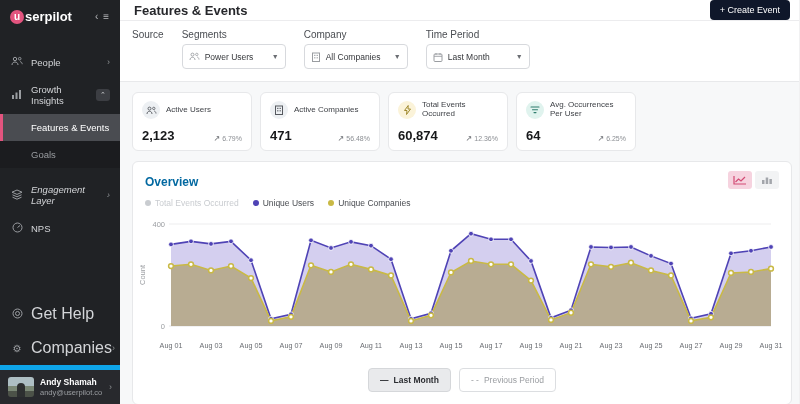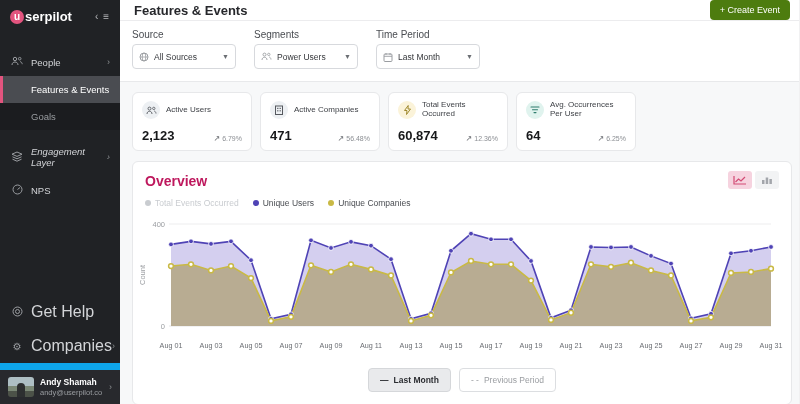--- a/index.html
+++ b/index.html
@@ -22,36 +22,36 @@
   .nav-item .lbl { flex:1; }
   .nav-item .chev { color:#8e9194; font-size:9px; }
   .chev-box { background:#3c3e43; border-radius:3px; width:14px; height:12px;
     display:inline-flex; align-items:center; justify-content:center; font-size:7px; color:#cfd1d4; }
   .subgroup { background:#1b1c1f; }
   .subitem { padding:8px 10px 8px 31px; color:#9a9da1; font-size:9.5px; cursor:pointer; position:relative; }
   .subitem.active { background:#4a4c51; color:#fff; }
   .subitem.active::before { content:""; position:absolute; left:0; top:0; bottom:0; width:3px; background:#e2547e; }
   .sidebar-bottom { margin-top:auto; }
   .user-row { display:flex; align-items:center; gap:6px; background:#28292d;
-    border-top:7px solid #0ea5e9; padding:7px 8px; cursor:pointer; }
+    border-top:5px solid #0ea5e9; padding:7px 8px; cursor:pointer; }
   .avatar { width:26px; height:20px; border-radius:3px; flex-shrink:0;
     background:linear-gradient(180deg,#aebfc4 0 45%,#7b8876 45% 70%,#4c5248 70% 100%);
     position:relative; overflow:hidden; }
   .avatar::after { content:""; position:absolute; left:9px; top:6px; width:8px; height:14px;
     background:#2d2f30; border-radius:4px 4px 0 0; }
   .user-meta { flex:1; line-height:1.25; }
   .user-name { color:#fff; font-size:8.5px; font-weight:bold; }
   .user-email { color:#9a9da1; font-size:7.5px; }
 
   
   .main { flex:1; display:flex; flex-direction:column; background:#f7f8f9; position:relative; }
   .topbar { background:#fff; border-bottom:1px solid #ececee; height:34px;
     display:flex; align-items:center; justify-content:space-between; padding:0 16px 0 14px; }
   .page-title { font-size:13px; font-weight:bold; color:#26272b; }
-  .create-btn { background:#4d7c0f; color:#fff; border:none; border-radius:4px;
+  .create-btn { background:#0f172a; color:#fff; border:none; border-radius:4px;
     font-size:9px; padding:5px 10px; cursor:pointer; font-family:inherit; }
   .filters { background:#fff; border-bottom:1px solid #e8e9eb; padding:8px 14px 12px 12px;
     display:flex; gap:18px; }
   .filter .flabel { font-size:10px; color:#4a4d52; margin-bottom:4px; }
   .fcontrol { width:104px; height:25px; border:1px solid #d7d9dd; border-radius:4px; background:#fff;
     display:flex; align-items:center; padding:0 6px; font-size:8.5px; color:#35373b; cursor:pointer; }
   .fcontrol .fico { color:#9a9da1; margin-right:5px; font-size:9px; display:inline-flex; }
   .fcontrol .fval { flex:1; }
   .fcontrol .fcaret { color:#6b6e73; font-size:7px; }
 
@@ -63,21 +63,21 @@
     align-items:center; justify-content:center; font-size:8px; color:#55585e; flex-shrink:0; }
   .stat-label { font-size:8px; color:#3c3f44; line-height:1.1; }
   .stat-foot { display:flex; align-items:flex-end; justify-content:space-between; margin-top:9px; }
   .stat-value { font-size:13px; font-weight:bold; color:#17181a; }
   .stat-change { font-size:7px; color:#8b8e93; }
   .stat-change .arrow { font-size:8px; color:#6b6e73; margin-right:2px; }
 
   .overview-card { background:#fff; border:1px solid #e7e8ea; border-radius:6px;
     margin:10px 14px 0 12px; position:relative; }
   .ov-header { padding:10px 12px 2px 12px; }
-  .ov-title { font-size:14px; font-weight:bold; color:#be185d; }
+  .ov-title { font-size:12px; font-weight:bold; color:#0369a1; }
   .chart-toggles { position:absolute; right:12px; top:9px; display:flex; gap:3px; }
   .toggle-btn { width:24px; height:18px; border-radius:3px; border:none;
     display:inline-flex; align-items:center; justify-content:center; cursor:pointer; }
   .toggle-btn.active { background:#f6d3df; }
   .toggle-btn.inactive { background:#f2f3f4; }
   .legend { display:flex; gap:14px; padding:6px 12px 2px 12px; align-items:center; }
   .legend-item { display:flex; align-items:center; gap:4px; font-size:8.5px; color:#4a4d52; cursor:pointer; }
   .legend-item .dot { width:6px; height:6px; border-radius:50%; }
   .legend-item.disabled { color:#c9ccd0; }
   .chart-wrap { padding:2px 8px 0 4px; }
@@ -109,20 +109,31 @@
           <svg width="12" height="10" viewBox="0 0 12 10">
               <circle cx="4" cy="3" r="1.7" fill="none" stroke="#9a9da1" stroke-width="1"></circle>
               <path d="M1 9c0-2 1.4-3 3-3s3 1 3 3" fill="none" stroke="#9a9da1" stroke-width="1"></path>
               <circle cx="8.7" cy="2.7" r="1.3" fill="none" stroke="#9a9da1" stroke-width="0.9"></circle>
               <path d="M9 5.6c1.3.2 2.2 1.2 2.2 2.6" fill="none" stroke="#9a9da1" stroke-width="0.9"></path>
             </svg>
         </span>
         <span class="lbl">People</span>
         <span class="chev">›</span>
       </div>
+      <div class="nav-item">
+        <span class="ico">
+          <svg width="12" height="10" viewBox="0 0 12 10">
+              <rect x="1" y="6" width="2" height="4" fill="#9a9da1"></rect>
+              <rect x="4.5" y="3.5" width="2" height="6.5" fill="#9a9da1"></rect>
+              <rect x="8" y="1" width="2" height="9" fill="#9a9da1"></rect>
+            </svg>
+        </span>
+        <span class="lbl">Growth Insights</span>
+        <span class="chev-box">⌃</span>
+      </div>
       <div class="subgroup">
         <div class="subitem active">Features &amp; Events</div>
         <div class="subitem">Goals</div>
       </div>
       <div class="nav-item" style="margin-top:8px;font-style:italic;">
         <span class="ico">
           <svg width="12" height="11" viewBox="0 0 12 11">
               <path d="M6 1L11 3.2 6 5.4 1 3.2z" fill="none" stroke="#9a9da1" stroke-width="1"></path>
               <path d="M1.5 5.8L6 7.8l4.5-2" fill="none" stroke="#9a9da1" stroke-width="1"></path>
               <path d="M1.5 8.2L6 10.2l4.5-2" fill="none" stroke="#9a9da1" stroke-width="1"></path>
@@ -172,44 +183,49 @@
       <span class="page-title">Features &amp; Events</span>
       <button class="create-btn">
         <span>+</span>
         <span>Create Event</span>
       </button>
     </div>
 
     <div class="filters">
       <div class="filter">
         <div class="flabel">Source</div>
-        <div class="fcontrol">
-          <span class="fico">
-            <svg width="10" height="10" viewBox="0 0 10 10">
-                <circle cx="5" cy="5" r="4" fill="none" stroke="#9a9da1" stroke-width="1"></circle>
-                <ellipse cx="5" cy="5" rx="1.8" ry="4" fill="none" stroke="#9a9da1" stroke-width="0.8"></ellipse>
-                <path d="M1 5h8" stroke="#9a9da1" stroke-width="0.8"></path>
-              </svg>
-          </span>
-          <span class="fval">All Sources</span>
-          <span class="fcaret">▼</span>
-        </div>
       </div>
       <div class="filter">
         <div class="flabel">Segments</div>
         <div class="fcontrol">
           <span class="fico">
             <svg width="11" height="9" viewBox="0 0 11 9">
                 <circle cx="3.5" cy="2.6" r="1.5" fill="none" stroke="#9a9da1" stroke-width="0.9"></circle>
                 <path d="M1 8c0-1.8 1.2-2.7 2.5-2.7S6 6.2 6 8" fill="none" stroke="#9a9da1" stroke-width="0.9"></path>
                 <circle cx="7.8" cy="2.4" r="1.2" fill="none" stroke="#9a9da1" stroke-width="0.8"></circle>
                 <path d="M8 5c1.2.2 2 1.1 2 2.6" fill="none" stroke="#9a9da1" stroke-width="0.8"></path>
               </svg>
           </span>
           <span class="fval">Power Users</span>
+          <span class="fcaret">▼</span>
+        </div>
+      </div>
+      <div class="filter">
+        <div class="flabel">Company</div>
+        <div class="fcontrol">
+          <span class="fico">
+            <svg width="10" height="10" viewBox="0 0 10 10">
+                <rect x="1.5" y="1" width="7" height="8.5" fill="none" stroke="#9a9da1" stroke-width="1"></rect>
+                <rect x="3.2" y="2.8" width="1.2" height="1.2" fill="#9a9da1"></rect>
+                <rect x="5.6" y="2.8" width="1.2" height="1.2" fill="#9a9da1"></rect>
+                <rect x="3.2" y="5.2" width="1.2" height="1.2" fill="#9a9da1"></rect>
+                <rect x="5.6" y="5.2" width="1.2" height="1.2" fill="#9a9da1"></rect>
+              </svg>
+          </span>
+          <span class="fval">All Companies</span>
           <span class="fcaret">▼</span>
         </div>
       </div>
       <div class="filter">
         <div class="flabel">Time Period</div>
         <div class="fcontrol">
           <span class="fico">
             <svg width="10" height="10" viewBox="0 0 10 10">
                 <rect x="1" y="2" width="8" height="7.5" rx="1" fill="none" stroke="#9a9da1" stroke-width="1"></rect>
                 <path d="M1 4.3h8" stroke="#9a9da1" stroke-width="0.9"></path>

